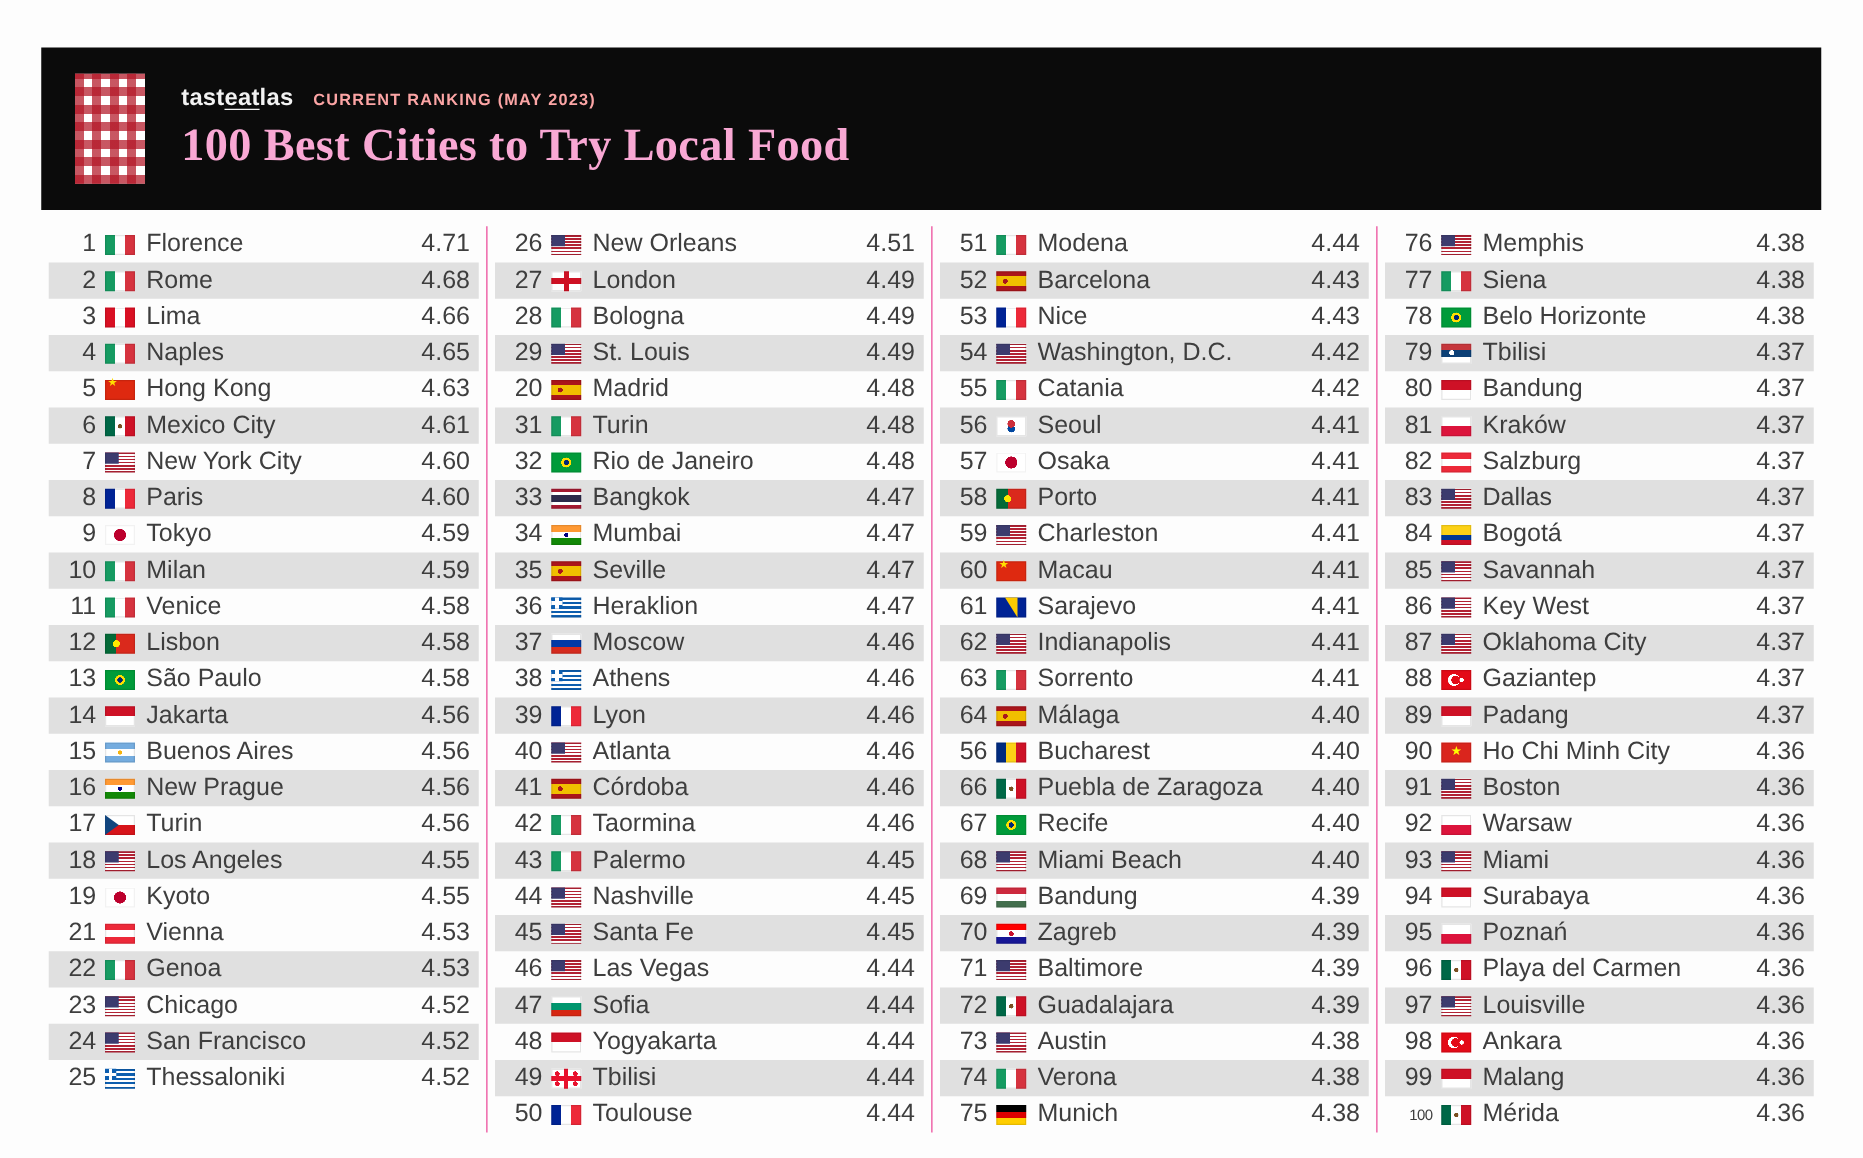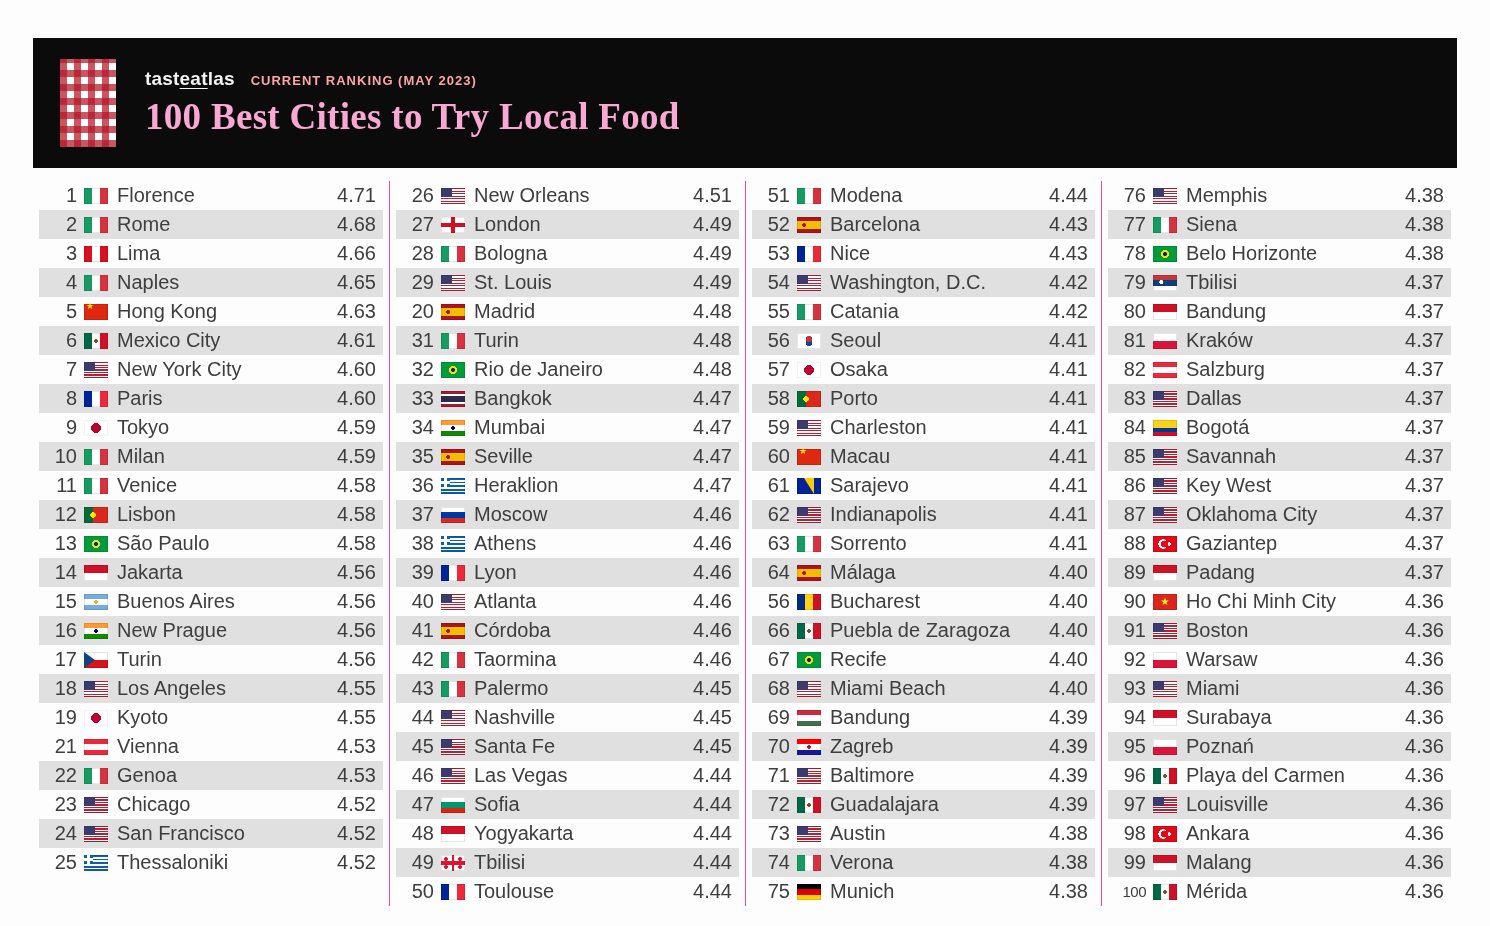--- a/index.html
+++ b/index.html
@@ -22,21 +22,21 @@
   h1{font-family:"Liberation Serif", serif;font-size:37px;line-height:1.1;
      margin:7px 0 0;color:#f9a8d4;font-weight:bold;letter-spacing:.3px;}
 
   
   .table{display:grid;grid-template-columns:repeat(4,1fr);margin-top:13px;}
   .col{padding:0 6px;}
   .col + .col{border-left:1px solid #ec4899;}
   .row{display:flex;align-items:center;height:29px;padding:0 7px 0 2px;box-sizing:border-box;}
   .row.alt{background:#e0e0e0;}
   .rank{width:36px;text-align:right;font-size:20px;flex:none;}
-  .rank-small{font-size:15px;letter-spacing:-.5px;}
+  .rank-small{font-size:12px;letter-spacing:-.5px;}
   .city{flex:1;font-size:20px;white-space:nowrap;overflow:hidden;}
   .score{flex:none;font-size:20px;}
 
   
   .flag{width:24px;height:16px;flex:none;margin:0 9px 0 7px;position:relative;
         box-shadow:inset 0 0 0 1px rgba(0,0,0,.10);}
   .flag-it{background:linear-gradient(90deg,#169b62 0 33.3%,#fff 33.3% 66.6%,#d6333f 66.6%);}
   .flag-pe{background:linear-gradient(90deg,#d91023 0 33.3%,#fff 33.3% 66.6%,#d91023 66.6%);}
   .flag-cn{background:#de2910;}
   .flag-cn::after{content:"★";position:absolute;left:2px;top:-3px;font-size:9px;color:#ffde00;}

